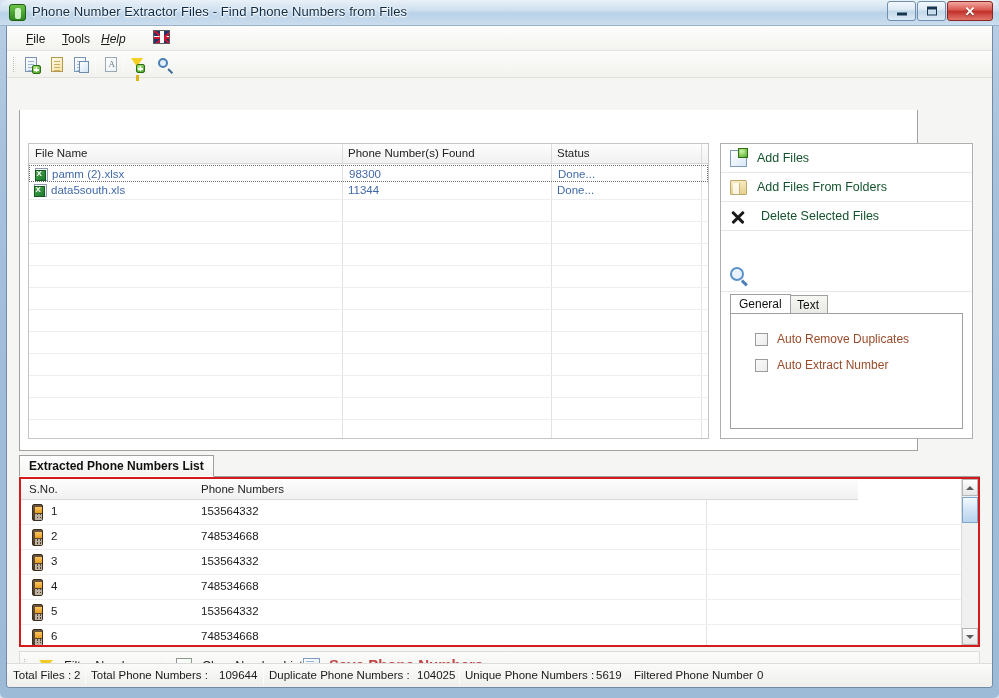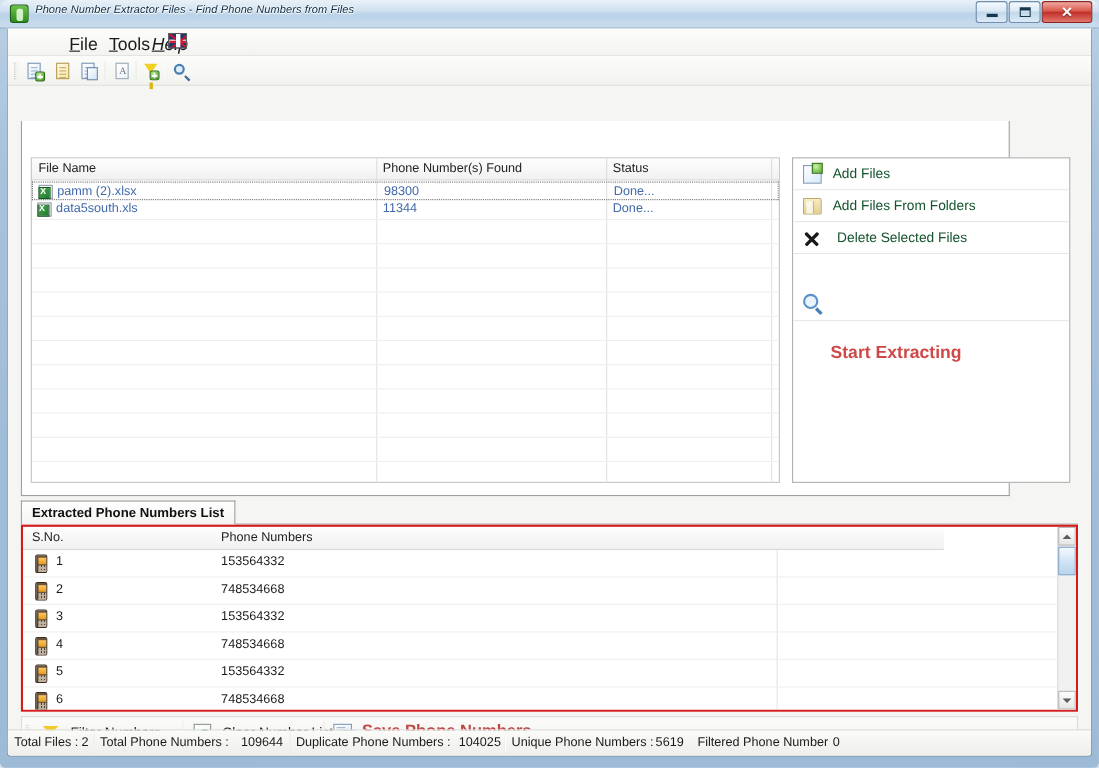--- a/index.html
+++ b/index.html
@@ -29,24 +29,23 @@
     background: linear-gradient(180deg,#6dc24a,#2d8a1f);
     border: 1px solid #1d5e12; border-radius: 3px;
   }
   #title-icon::after {
     content: ""; position: absolute; left: 5px; top: 3px;
     width: 6px; height: 11px; border-radius: 2px;
     background: #e9ffe0; opacity: .85;
   }
   #title-text {
     position: absolute; left: 32px; top: 4px;
-    font-size: 10px; color: #0c2a44; letter-spacing: .1px;
+    font-size: 13px; color: #0c2a44; letter-spacing: .1px;
     text-shadow: 0 0 3px #ffffff, 0 0 5px #ffffff, 0 1px 0 #ffffff;
     white-space: nowrap;
-    font-style: italic;
   }
   .winbtn {
     position: absolute; top: 1px; height: 20px;
     border: 1px solid #6f8fae; border-radius: 3px;
     background: linear-gradient(180deg,#f4f9fd 0%, #dbe9f5 45%, #c2d8ea 50%, #dceaf6 100%);
     cursor: default;
   }
   .winbtn i {
     position: absolute; left: 50%; top: 50%;
     transform: translate(-50%,-50%);
@@ -77,22 +76,22 @@
     overflow: hidden;
   }
 
   
   #menubar {
     position: absolute; left: 0; top: 0; width: 985px; height: 25px;
     background: linear-gradient(180deg,#fdfdfc,#f3f3f0);
     border-bottom: 1px solid #e4e4e0;
   }
   .menu-item {
-    position: absolute; top: 5px; font-size: 16px; color: #1a1a1a;
-    padding: 1px 5px; cursor: default; margin-left: 37px;
+    position: absolute; top: 5px; font-size: 12px; color: #1a1a1a;
+    padding: 1px 5px; cursor: default;
   }
   .menu-item u { text-decoration: underline; }
   #mi-file { left: 14px; }
   #mi-tools { left: 50px; }
   #mi-help { left: 89px; font-style: italic; }
   #flag-icon {
     position: absolute; left: 146px; top: 4px; width: 17px; height: 14px;
     background: #21346e; border: 1px solid #5a5a5a; overflow: hidden;
   }
   #flag-icon::before {
@@ -634,20 +633,34 @@
         </div>
         <div class="act-row" style="top:58px">
           <div class="ic-x"></div>
           <div class="act-label" style="left:40px">Delete Selected Files</div>
         </div>
         <div class="act-row start" style="top:116px;height:32px">
           <div class="ic-search-red"></div>
           <div class="act-label">Start Extracting</div>
         </div>
 
+        <div id="opt-box">
+          <div class="opt-tab active" style="left:0">General</div>
+          <div class="opt-tab inactive" style="left:58px">Text</div>
+          <div id="opt-body">
+            <div class="chk-row" style="top:18px">
+              <div class="chk-box"></div>
+              <div class="chk-label">Auto Remove Duplicates</div>
+            </div>
+            <div class="chk-row" style="top:44px">
+              <div class="chk-box"></div>
+              <div class="chk-label">Auto Extract Number</div>
+            </div>
+          </div>
+        </div>
       </div>
     </div>
 
     <div id="ext-tabstrip">
       <div class="tabstrip-line"></div>
       <div class="tab" style="left:0">Extracted Phone Numbers List</div>
     </div>
 
     <div id="ext-panel">
       <div id="ext-grid">

